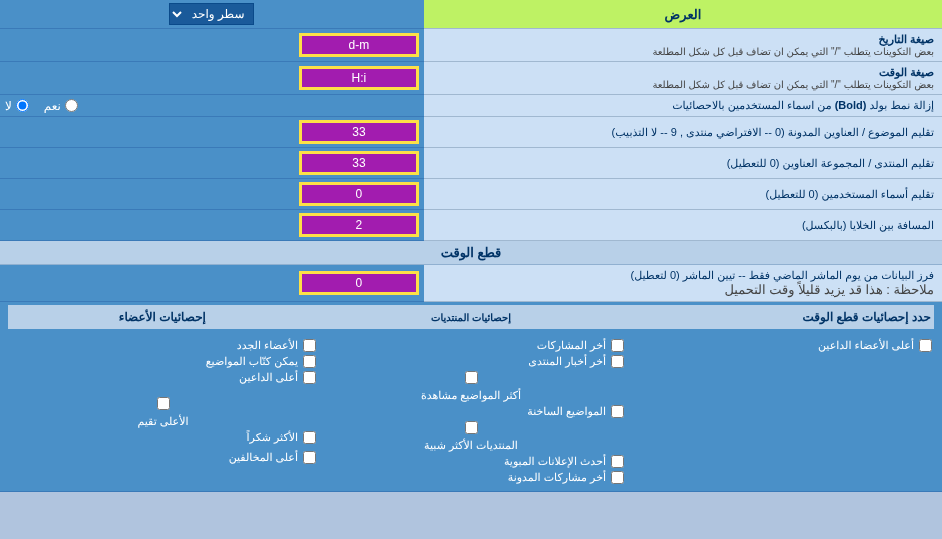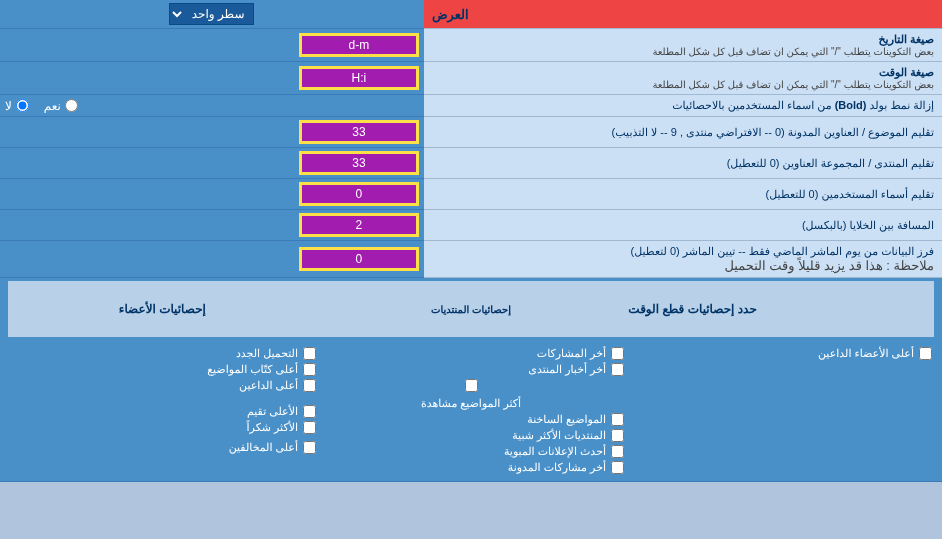--- a/index.html
+++ b/index.html
@@ -94,21 +94,21 @@
       height: 13px;
     }
   </style>
 </head>
 <body>
 
 <table class="main-table" cellspacing="0" cellpadding="0">
 
   <tbody>
       <tr>
-    <td class="row-label" style="background:#ef4444; text-align:left; padding:4px 8px;">
+    <td class="row-label" style="background:#bef264; text-align:center; padding:4px 8px;">
       <span style="font-weight:bold; color:#003366; font-size:13px;">العرض</span>
     </td>
     <td class="row-input" style="background:#4a90c8; text-align:center;">
       <select style="background:#1a5a9a; color:#fff; border:1px solid #0a4a8a; padding:2px 5px; font-size:12px;">
         <option>سطر واحد</option>
       </select>
     </td>
   </tr>
 
   <tr>
@@ -180,45 +180,50 @@
 
   <tr>
     <td class="row-label">
       <span>المسافة بين الخلايا (بالبكسل)</span>
     </td>
     <td class="row-input">
       <input type="text" value="2" class="input-blue" style="">
     </td>
   </tr>
 
+  <tr>
+    <td colspan="2" class="section-header">
+      <span>قطع الوقت</span>
+    </td>
+  </tr>
 
   <tr>
     <td class="row-label">
       <div>
         <div>فرز البيانات من يوم الماشر الماضي فقط -- تيين الماشر (0 لتعطيل)</div>
         <div style="font-size:13px; color:#444;">ملاحظة : هذا قد يزيد قليلاً وقت التحميل</div>
       </div>
     </td>
     <td class="row-input">
       <input type="text" value="0" class="input-blue" style="">
     </td>
   </tr>
 
   <tr>
     <td colspan="2" style="background:#4a90c8; padding:3px 8px;">
       <table width="100%" cellspacing="0" cellpadding="0">
         <tbody>
               <tr>
-          <td style="width:33%; color:#003366; font-weight:bold; font-size:12px; background:#b8d0e8; text-align:left; padding:3px;">
+          <td style="width:33%; color:#003366; font-weight:bold; font-size:12px; background:#b8d0e8; text-align:right; padding:3px;">
             <span>حدد إحصائيات قطع الوقت</span>
           </td>
           <td style="width:33%; color:#003366; font-weight:bold; font-size:10px; background:#b8d0e8; text-align:center; padding:3px;">
             <span>إحصائيات المنتديات</span>
           </td>
-          <td style="width:33%; color:#003366; font-weight:bold; font-size:12px; background:#b8d0e8; text-align:center; padding:21px;">
+          <td style="width:33%; color:#003366; font-weight:bold; font-size:12px; background:#b8d0e8; text-align:center; padding:5px;">
             <span>إحصائيات الأعضاء</span>
           </td>
         </tr>
       </tbody>
           </table>
     </td>
   </tr>
 
   <tr>
     <td colspan="2" class="checkbox-section">
@@ -243,48 +248,48 @@
               <span>أخر أخبار المنتدى</span>
             </div>
             <div class="checkbox-item" style="margin-bottom:3px;flex-direction:column;">
               <input type="checkbox" style="">
               <span>أكثر المواضيع مشاهدة</span>
             </div>
             <div class="checkbox-item" style="margin-bottom:3px;">
               <input type="checkbox" style="">
               <span>المواضيع الساخنة</span>
             </div>
-            <div class="checkbox-item" style="margin-bottom:3px;">
+            <div class="checkbox-item" style="margin-bottom:3px;flex-direction:column;">
               <input type="checkbox" style="">
               <span>المنتديات الأكثر شبية</span>
             </div>
             <div class="checkbox-item" style="margin-bottom:3px;">
               <input type="checkbox" style="">
               <span>أحدث الإعلانات المبوية</span>
             </div>
             <div class="checkbox-item">
               <input type="checkbox" style="">
               <span>أخر مشاركات المدونة</span>
             </div>
           </td>
 
           <td style="width:33%; vertical-align:top;">
             <div class="checkbox-item" style="margin-bottom:3px;">
               <input type="checkbox" style="">
-              <span>التحميل الجدد</span>
-            </div>
-            <div class="checkbox-item" style="margin-bottom:3px;">
-              <input type="checkbox" style="">
-              <span>أعلى كتّاب المواضيع</span>
+              <span>الأعضاء الجدد</span>
+            </div>
+            <div class="checkbox-item" style="margin-bottom:3px;">
+              <input type="checkbox" style="">
+              <span>يمكن كتّاب المواضيع</span>
             </div>
             <div class="checkbox-item" style="margin-bottom:13px;">
               <input type="checkbox" style="">
               <span>أعلى الداعين</span>
             </div>
-            <div class="checkbox-item" style="margin-bottom:3px;">
+            <div class="checkbox-item" style="margin-bottom:3px;flex-direction:column;">
               <input type="checkbox" style="">
               <span>الأعلى تقيم</span>
             </div>
             <div class="checkbox-item" style="margin-bottom:7px;">
               <input type="checkbox" style="">
               <span>الأكثر شكراً</span>
             </div>
             <div class="checkbox-item">
               <input type="checkbox" style="">
               <span>أعلى المخالفين</span>

